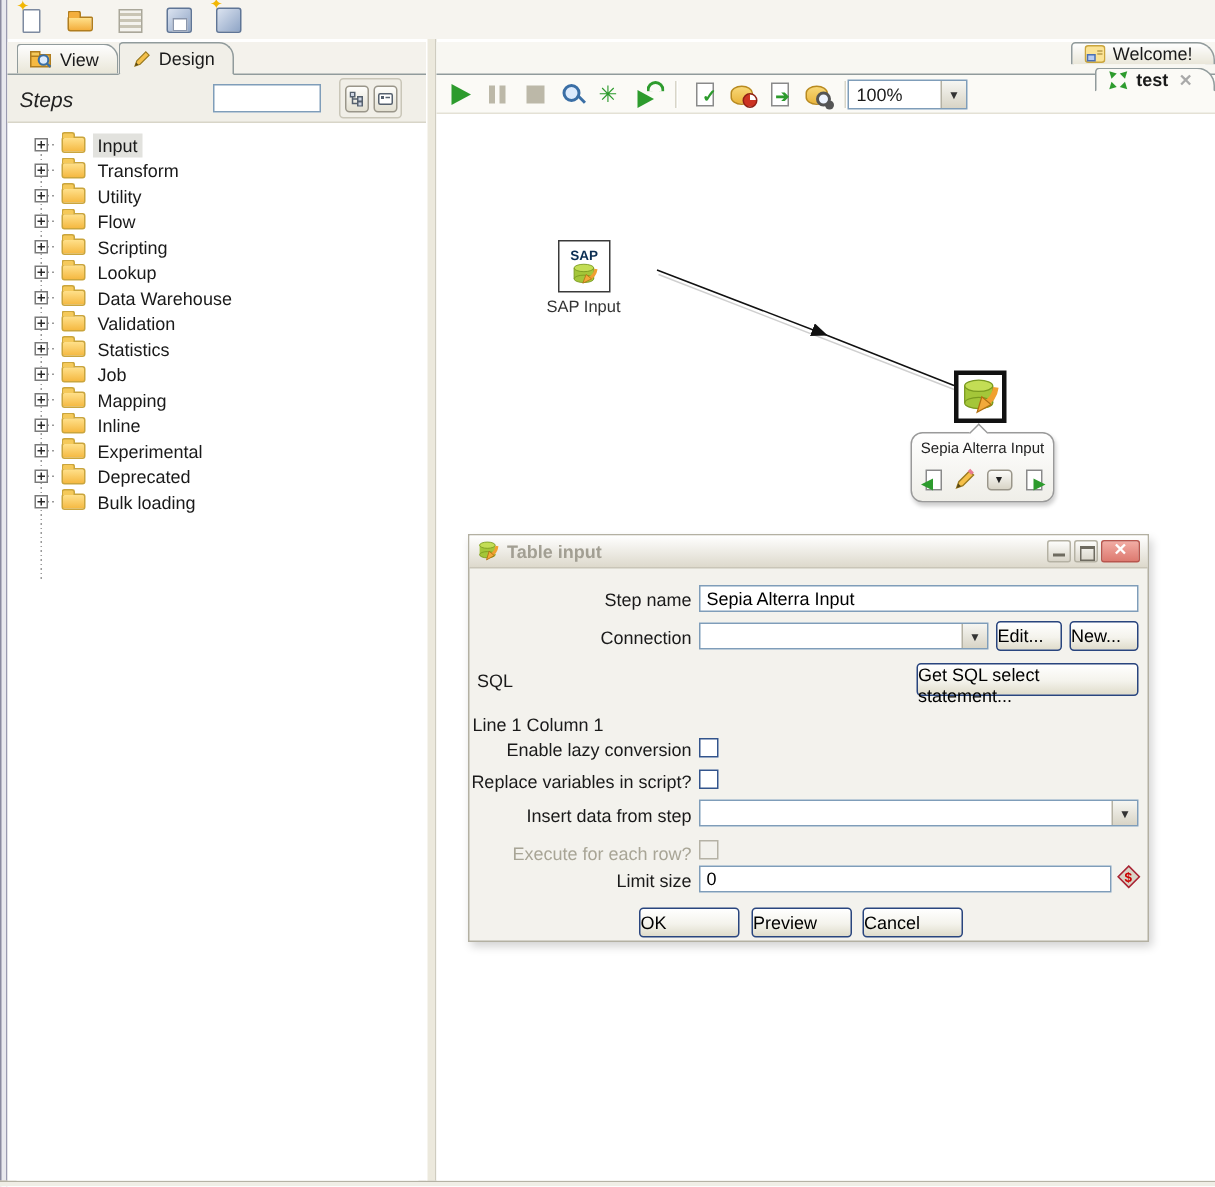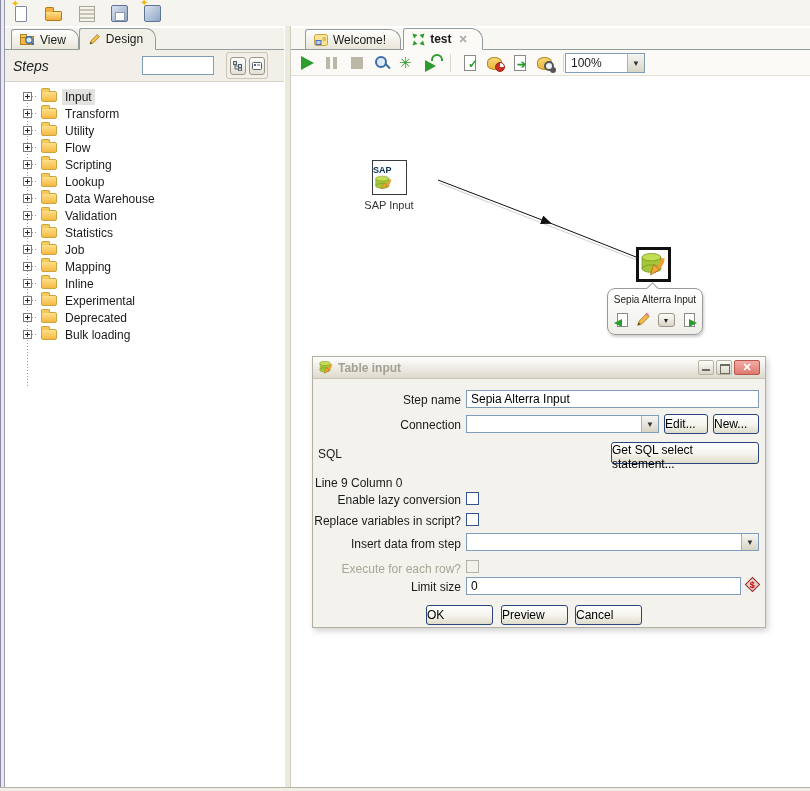--- a/index.html
+++ b/index.html
@@ -68,21 +68,21 @@
             background:#f5c95a; border:1px solid #caa53d; border-bottom:none; border-radius:2px 2px 0 0; }
   .tree-label { padding:1px 3px; white-space:nowrap; }
   .tree-row.selected .tree-label { background:#e2e2de; }
 
   .sash { position:absolute; left:284px; top:26px; bottom:4px; width:7px; background:#ece9dd;
           border-left:1px solid #fff; border-right:1px solid #cfccc0; }
 
   
   .right-panel { position:absolute; left:291px; top:26px; right:0; bottom:4px; background:#fff; }
   .doc-tabbar { position:absolute; left:0; top:2px; width:100%; height:22px; border-bottom:1px solid #919b9c;
-                background:#f8f7f2; padding-left:14px; display:flex; align-items:flex-end; gap:2px; }
+                background:#f8f7f2; padding-left:2px; display:flex; align-items:flex-end; gap:2px;flex-direction:column; }
   .doc-tab { height:20px; display:inline-flex; align-items:center; gap:5px; padding:0 14px 0 8px;
              border:1px solid #919b9c; border-bottom:none; border-radius:3px 12px 0 0;
              background:linear-gradient(#fefefe,#e9e6d8); }
   .doc-tab.active { background:#fbfaf6; font-weight:bold; height:22px; border-bottom:1px solid #fbfaf6; margin-bottom:-1px; z-index:2; }
   .tab-close { color:#a9a9a9; font-size:11px; font-weight:bold; margin-left:2px; }
 
   .canvas-toolbar { position:absolute; left:0; top:24px; width:100%; height:26px; background:#fbfaf6;
                     border-bottom:1px solid #e4e1d5; display:flex; align-items:center; gap:3px; padding-left:5px; }
   .tsep { width:2px; height:18px; border-left:1px solid #d8d5c8; border-right:1px solid #fff; margin:0 4px; }
 
@@ -117,21 +117,21 @@
   .zoom-combo { position:absolute; left:274px; top:27px; width:80px; height:20px; border:1px solid #7f9db9;
                 background:#fff; display:flex; }
   .zoom-value { flex:1; padding:2px 5px; }
   .combo-btn { width:17px; background:linear-gradient(#f6f6f2,#d8d4c6); border-left:1px solid #b5b2a4;
                display:flex; align-items:center; justify-content:center; font-size:8px; color:#333; }
 
   
   .canvas { position:absolute; left:0; top:50px; right:0; bottom:0; background:#fff; }
   .hop-svg { position:absolute; left:0; top:0; }
 
-  .step-node { position:absolute; background:#fff; display:flex; flex-direction:column; align-items:flex-start; justify-content:center; }
+  .step-node { position:absolute; background:#fff; display:flex; flex-direction:column; align-items:center; justify-content:center; }
   .node-sap { left:81px; top:84px; width:35px; height:35px; border:1px solid #3a3a3a; }
   .sap-badge { font-size:9px; font-weight:bold; color:#0a2d52; line-height:10px; letter-spacing:0; }
   .node-label { position:absolute; left:58px; top:123px; width:80px; text-align:center; font-size:11px; color:#333; }
   .node-sepia { left:345px; top:171px; width:35px; height:35px; border:3px solid #111; }
 
   .hover-panel { position:absolute; left:316px; top:212px; width:96px; height:47px;
                  background:linear-gradient(#ffffff,#efeee8); border:1px solid #9a9a9a; border-radius:8px;
                  box-shadow:1px 2px 3px rgba(0,0,0,.2); }
   .hover-notch { position:absolute; left:40px; top:-5px; width:9px; height:9px; background:#fff;
                  border-left:1px solid #9a9a9a; border-top:1px solid #9a9a9a; transform:rotate(45deg); }
@@ -483,21 +483,21 @@
         <span class="xp-combo" style="left:153px; top:58px; width:193px">
           <span class="fill"></span>
           <span class="combo-btn">▼</span>
         </span>
         <button class="xp-btn" style="left:351px; top:57px; width:44px">Edit...</button>
         <button class="xp-btn" style="left:400px; top:57px; width:46px">New...</button>
 
         <span class="dtext" style="left:5px; top:90px">SQL</span>
         <button class="xp-btn" style="left:298px; top:85px; width:148px; height:22px">Get SQL select statement...</button>
 
-        <span class="dtext" style="left:2px; top:119px">Line 9 Column 0</span>
+        <span class="dtext" style="left:2px; top:119px">Line 1 Column 1</span>
 
         <span class="dlabel" style="top:136px">Enable lazy conversion</span>
         <span class="xp-check" style="left:153px; top:135px"></span>
 
         <span class="dlabel" style="top:157px">Replace variables in script?</span>
         <span class="xp-check" style="left:153px; top:156px"></span>
 
         <span class="dlabel" style="top:180px">Insert data from step</span>
         <span class="xp-combo" style="left:153px; top:176px; width:293px">
           <span class="fill"></span>

